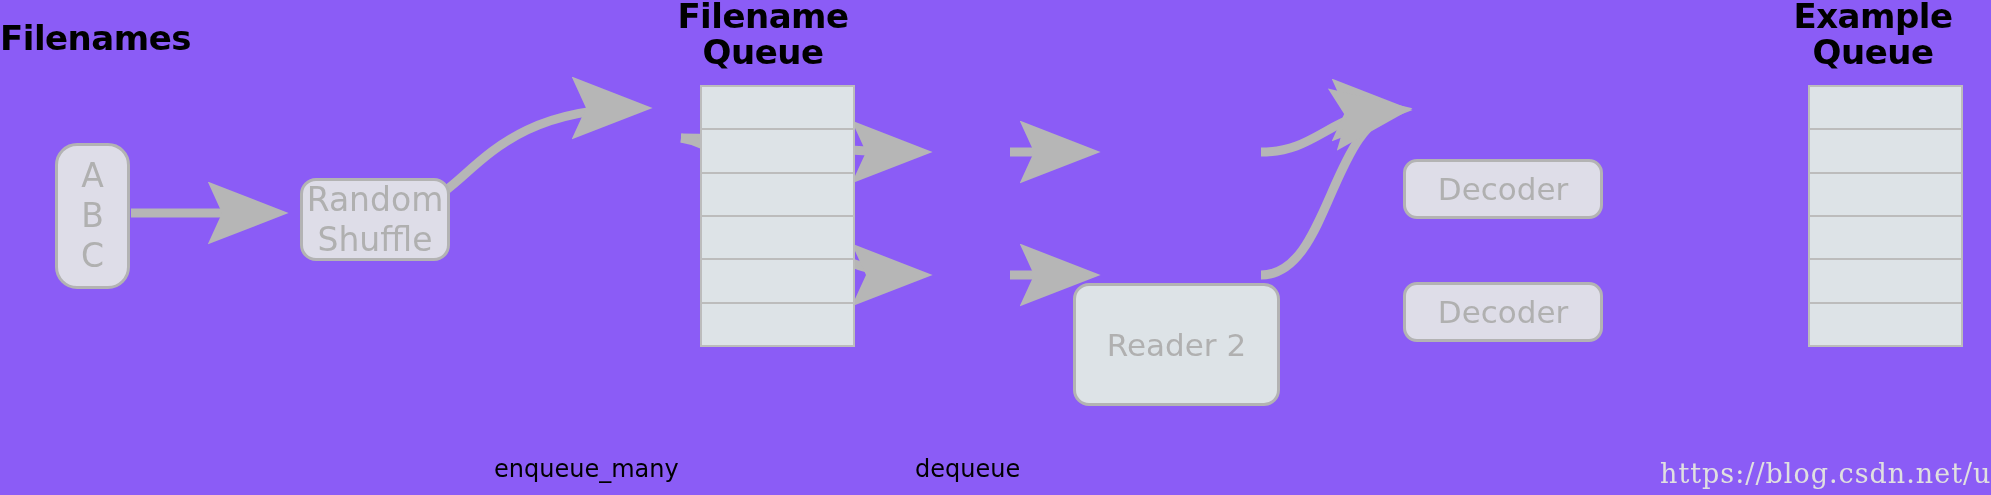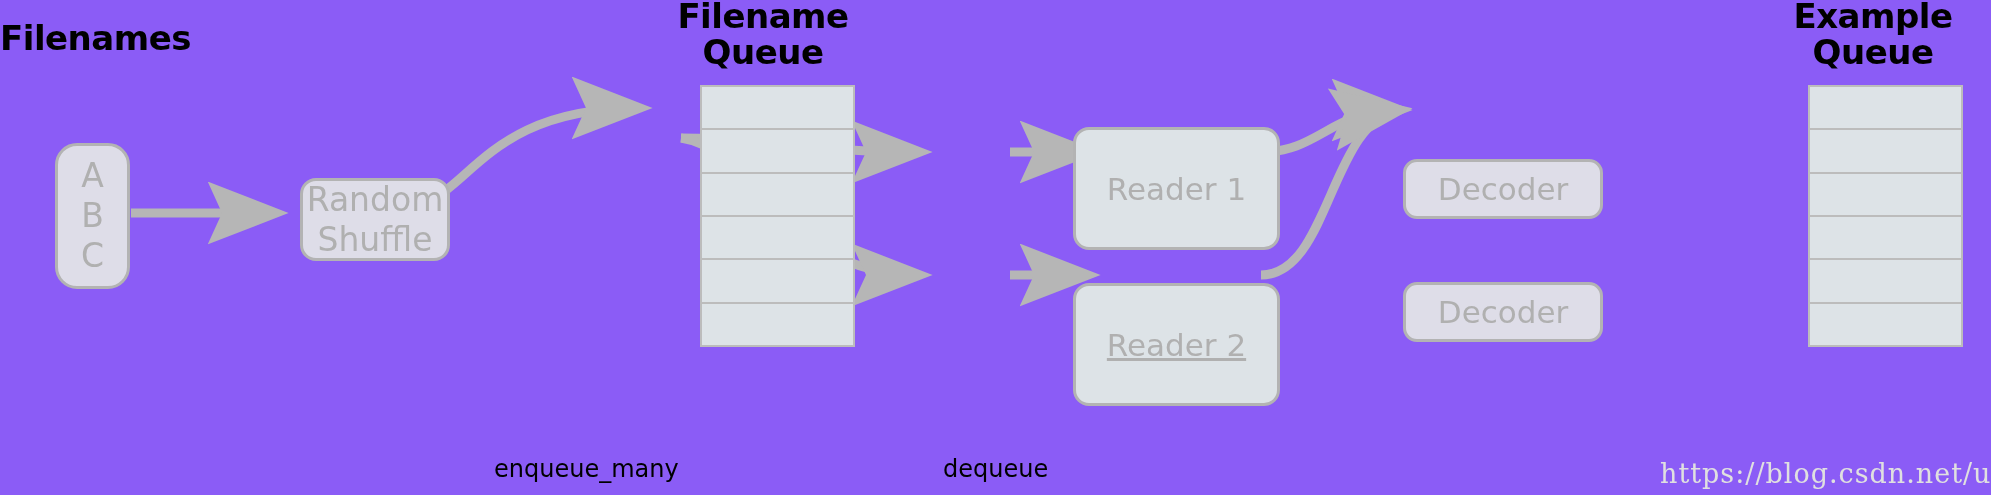--- a/index.html
+++ b/index.html
@@ -137,25 +137,22 @@
 
   <div class="queue" style="left:700px; top:85px; width:155px; height:262px;">
     <div class="cell"></div>
     <div class="cell"></div>
     <div class="cell"></div>
     <div class="cell"></div>
     <div class="cell"></div>
     <div class="cell"></div>
   </div>
 
-  <div class="node blu" style="left:1073px; top:127px; width:207px; height:123px; font-size:31px;">
-    <span>Reader 1</span>
-  </div>
 
-  <div class="node blu" style="left:1073px; top:283px; width:207px; height:123px; font-size:31px;text-decoration:underline;">
+  <div class="node blu" style="left:1073px; top:283px; width:207px; height:123px; font-size:31px;">
     <span>Reader 2</span>
   </div>
 
   <div class="node lav" style="left:1403px; top:159px; width:200px; height:60px; border-radius:14px; font-size:31px;">
     <span>Decoder</span>
   </div>
 
   <div class="node lav" style="left:1403px; top:282px; width:200px; height:60px; border-radius:14px; font-size:31px;">
     <span>Decoder</span>
   </div>
@@ -164,18 +161,18 @@
     <div class="cell"></div>
     <div class="cell"></div>
     <div class="cell"></div>
     <div class="cell"></div>
     <div class="cell"></div>
     <div class="cell"></div>
   </div>
 
   <div class="edge-label" style="left:494px; top:455px;">enqueue_many</div>
 
-  <div class="edge-label" style="left:915px; top:455px;margin-left:28px;">dequeue</div>
+  <div class="edge-label" style="left:915px; top:455px;">dequeue</div>
 
 
   <div class="watermark" style="left:1660px; top:458px;">https://blog.csdn.net/u014061630</div>
 
 </div>
 
 </body></html>

